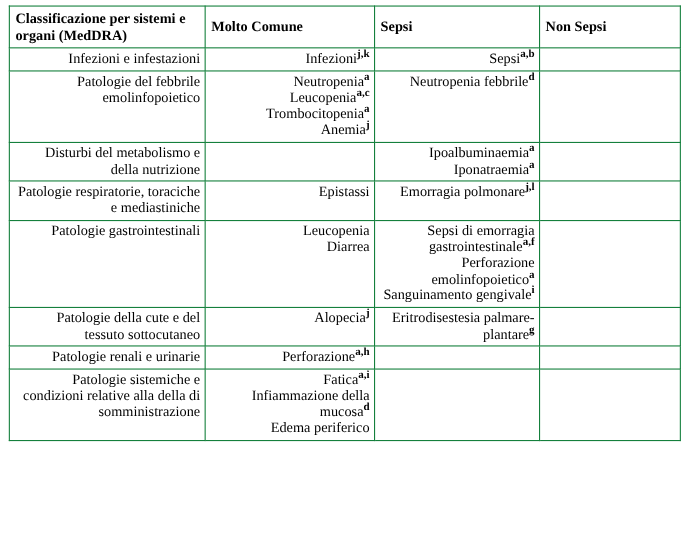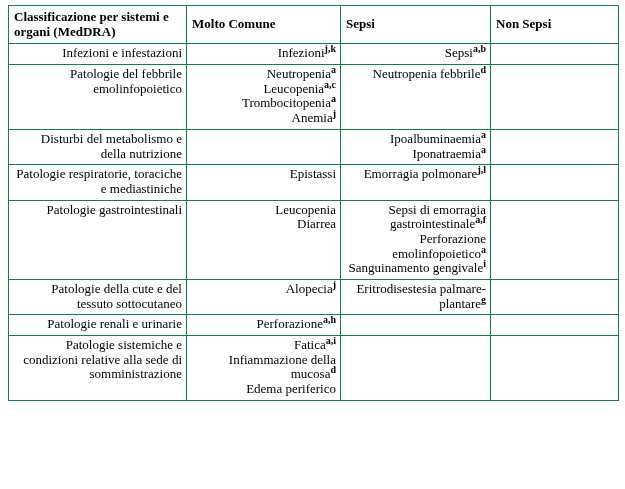--- a/index.html
+++ b/index.html
@@ -153,21 +153,21 @@
             <div class="cell-line"><span>Patologie renali e urinarie</span></div>
           </td>
           <td>
             <div class="cell-line"><span>Perforazione</span><sup>a,h</sup></div>
           </td>
           <td></td>
           <td></td>
         </tr>
         <tr>
           <td>
-            <div class="cell-line"><span>Patologie sistemiche e condizioni relative alla sede di somministrazione</span></div>
+            <div class="cell-line"><span>Patologie sistemiche e condizioni relative alla della di somministrazione</span></div>
           </td>
           <td>
             <div class="cell-line"><span>Fatica</span><sup>a,i</sup></div>
             <div class="cell-line"><span>Infiammazione della mucosa</span><sup>d</sup></div>
             <div class="cell-line"><span>Edema periferico</span></div>
           </td>
           <td></td>
           <td></td>
         </tr>
       </tbody>

